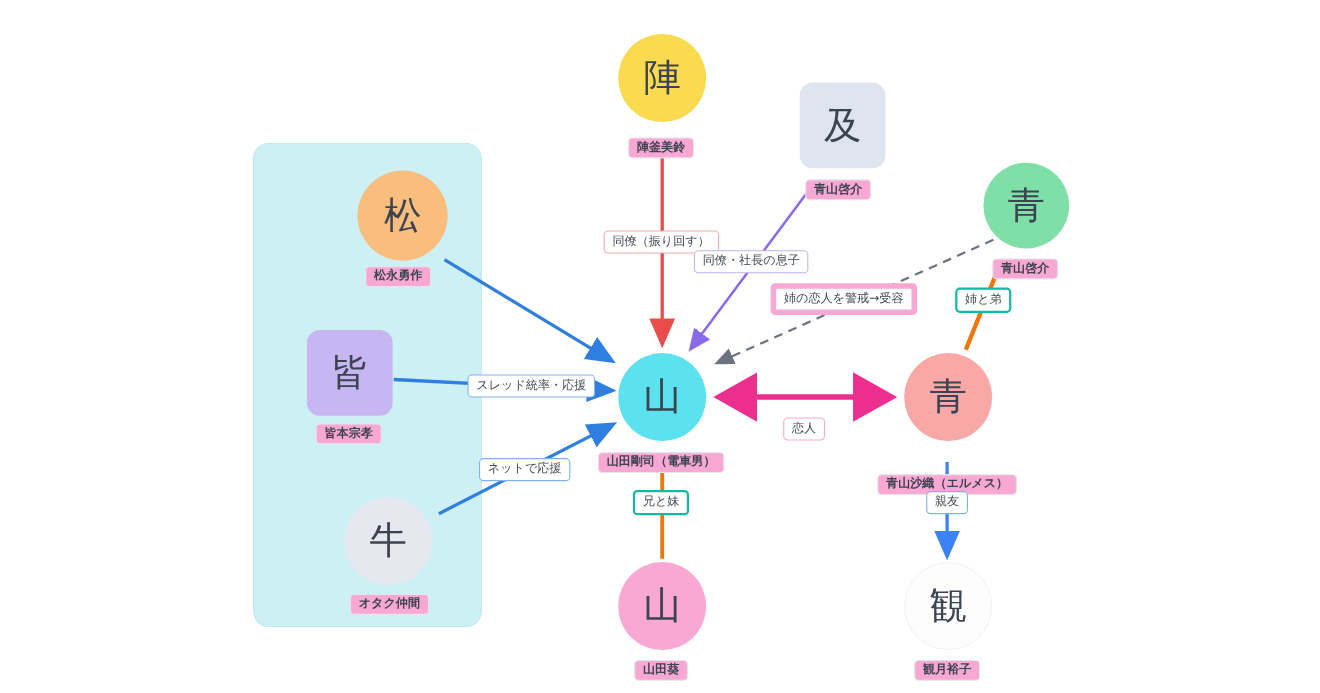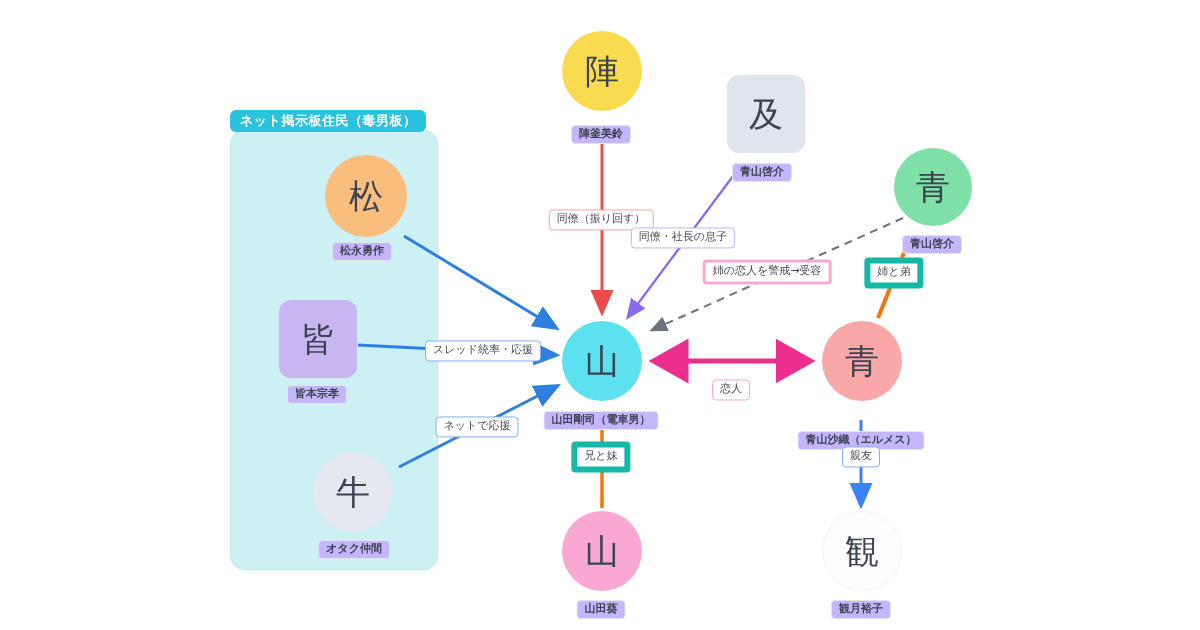--- a/index.html
+++ b/index.html
@@ -61,21 +61,21 @@
     font-weight: 500;
     color: #3d4451;
     line-height: 1;
   }
   .node.circle { border-radius: 50%; }
   .node.rrect  { border-radius: 12px; }
 
   .name-chip {
     position: absolute;
     box-sizing: border-box;
-    background: #c4b5fd;
+    background: #f9a8d4;
     border: 1px solid #e3e6eb;
     border-radius: 4px;
     font-size: 11px;
     font-weight: bold;
     color: #3d4451;
     padding: 2px 7px 3px 7px;
     white-space: nowrap;
     line-height: 1.1;
     transform: translateX(-50%);
     text-align: center;
@@ -91,31 +91,30 @@
     padding: 3px 7px 4px 7px;
     white-space: nowrap;
     line-height: 1.1;
     color: #434a54;
     transform: translate(-50%, -50%);
     text-align: center;
   }
   .el-blue   { border: 1px solid #7fb2ef; }
   .el-red    { border: 1px solid #f5a9a9; }
   .el-purple { border: 1px solid #c3b3ef; }
-  .el-gray   { border: 3px solid #f9a8d4; }
-  .el-orange { border: 6px solid #14b8a6; text-align: right; }
+  .el-gray   { border: 5px solid #f9a8d4; }
+  .el-orange { border: 2px solid #14b8a6; text-align: right; }
   .el-pink   { border: 1px solid #f7a9cd; margin-top: 28px; }
 </style>
 </head>
 <body>
 
 <div id="canvas">
 
   <div class="group-box" style="left:230px; top:130px; width:208px; height:440px;"></div>
-  <div class="group-title" style="left:230px; top:110px;">ネット掲示板住民（毒男板）</div>
 
   <svg id="edges" viewBox="0 0 1200 630">
     <defs>
       <marker id="ah-blue" markerWidth="9" markerHeight="9" refX="7.5" refY="4.5" orient="auto">
         <path d="M0,0.6 L9,4.5 L0,8.4 Z" fill="#2f7fe0"></path>
       </marker>
       <marker id="ah-red" markerWidth="9" markerHeight="9" refX="7.5" refY="4.5" orient="auto">
         <path d="M0,0.6 L9,4.5 L0,8.4 Z" fill="#ea4b4b"></path>
       </marker>
       <marker id="ah-purple" markerWidth="9" markerHeight="9" refX="7.5" refY="4.5" orient="auto">

